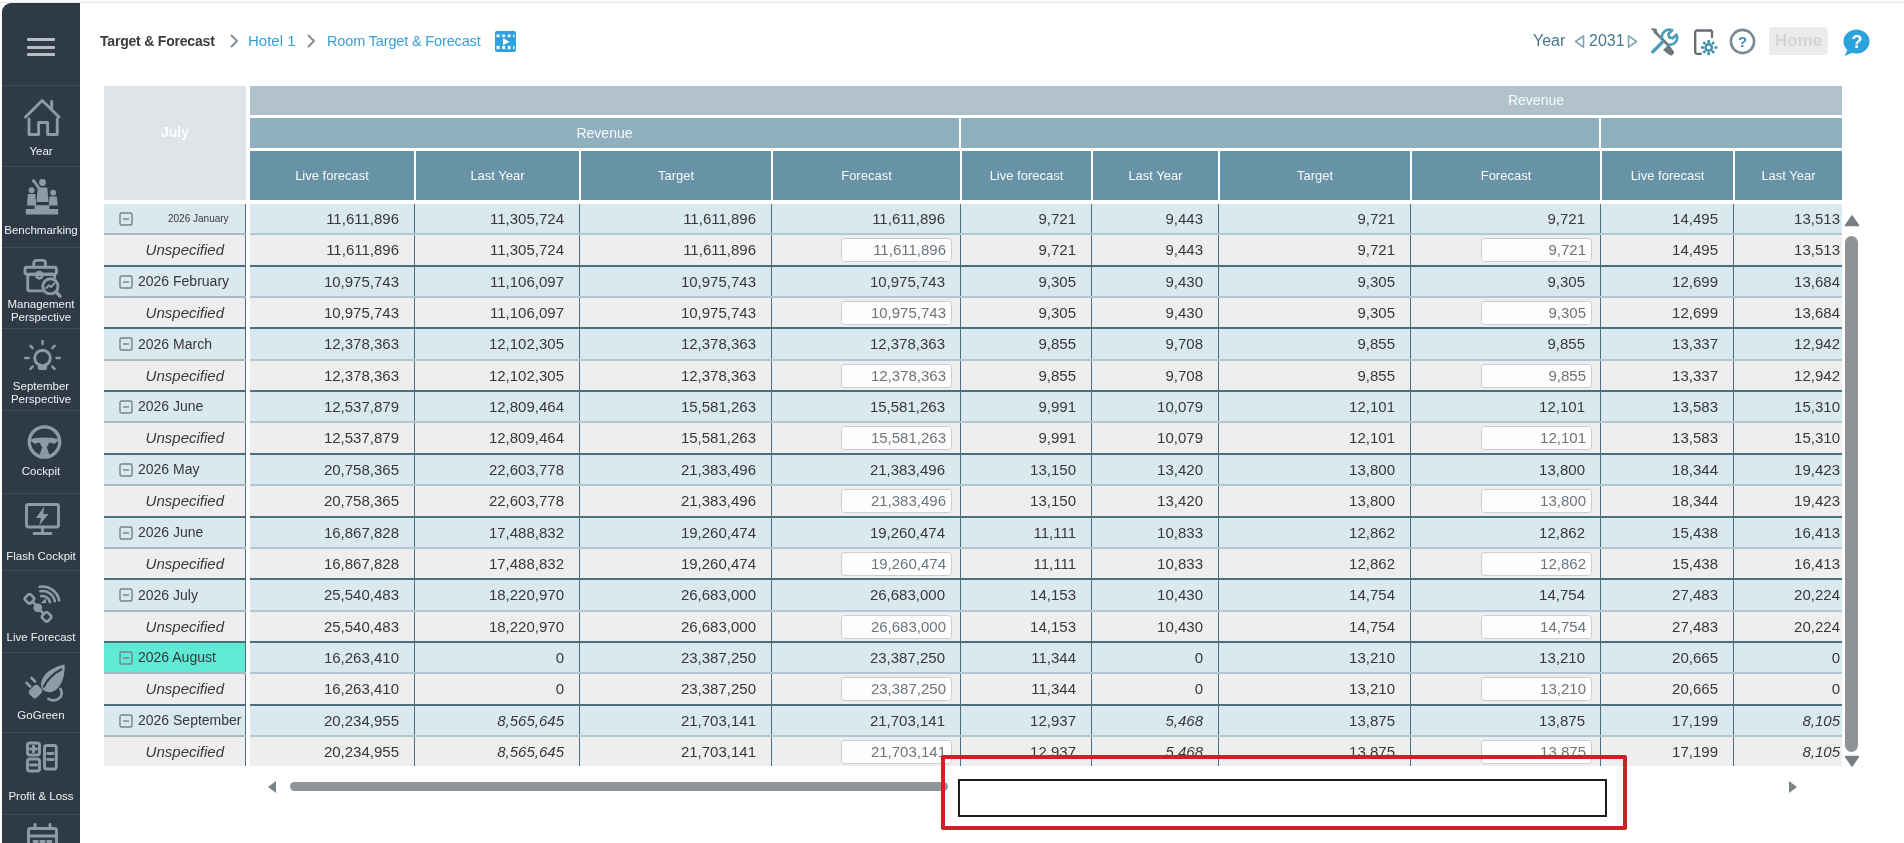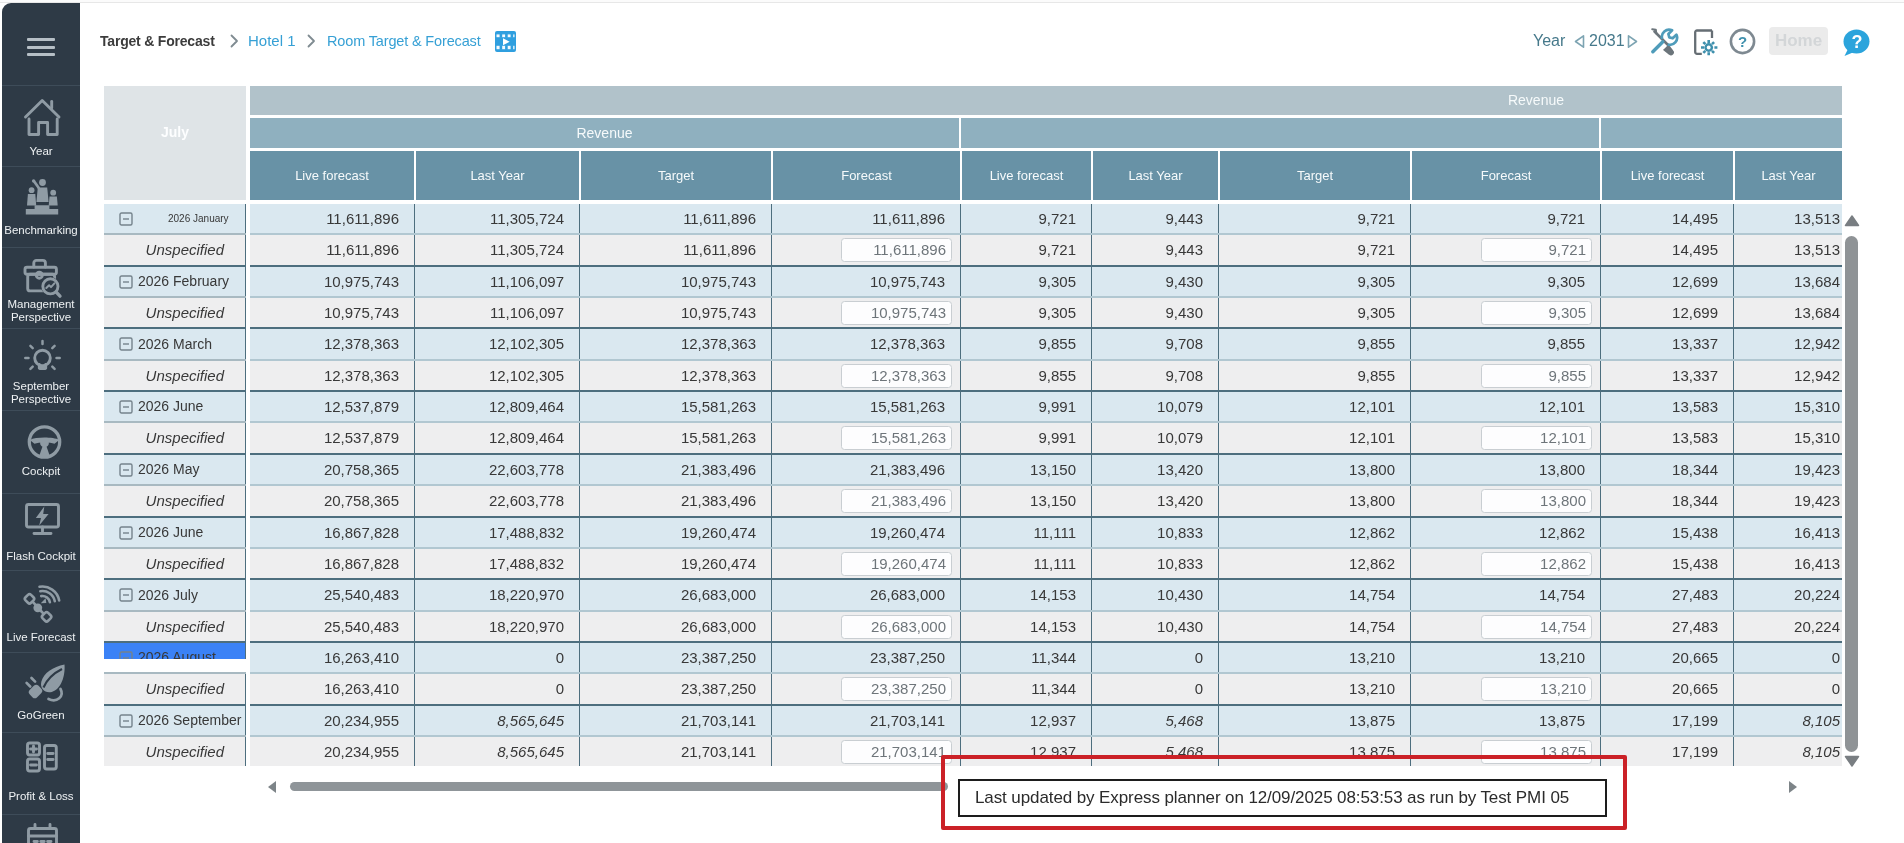--- a/index.html
+++ b/index.html
@@ -447,21 +447,21 @@
       </div>
 <div class="cell num" style="left:961px;top:526px;width:131px;height:29px;background:#eeeeef;line-height:29px;border-right:1.5px solid #4d6e7e;padding-right:15px;">14,153</div>
 <div class="cell num" style="left:1092px;top:526px;width:127px;height:29px;background:#eeeeef;line-height:29px;border-right:1.5px solid #4d6e7e;padding-right:15px;">10,430</div>
 <div class="cell num" style="left:1219px;top:526px;width:192px;height:29px;background:#eeeeef;line-height:29px;border-right:1.5px solid #4d6e7e;padding-right:15px;">14,754</div>
 <div class="cell" style="left:1411px;top:526px;width:190px;height:29px;background:#eeeeef;line-height:29px;border-right:1.5px solid #4d6e7e;">
         <div style="position:absolute;right:8px;top:2.5px;width:111px;height:24px;background:#fdfdfe;border:1px solid #c9ced2;border-radius:3.5px;line-height:22px;text-align:right;padding-right:5px;color:#6e757a;font-size:15px;box-sizing:border-box;">14,754</div>
       </div>
 <div class="cell num" style="left:1601px;top:526px;width:133px;height:29px;background:#eeeeef;line-height:29px;border-right:1.5px solid #4d6e7e;padding-right:15px;">27,483</div>
 <div class="cell num" style="left:1734px;top:526px;width:108px;height:29px;background:#eeeeef;line-height:29px;padding-right:2px;">20,224</div>
 <div class="abs" style="left:250px;top:555px;width:1592px;height:2px;background:#4d6e7e;"></div>
-<div class="cell" style="left:104px;top:557px;width:142px;height:16px;background:#3b82f6;border-right:1.5px solid #4d6e7e;text-decoration:underline;">
+<div class="cell" style="left:104px;top:557px;width:142px;height:29px;background:#5eead4;border-right:1.5px solid #4d6e7e;text-decoration:underline;">
         <svg style="position:absolute;left:15px;top:7.5px;" width="14" height="14" viewBox="0 0 14 14">
           <rect x="1" y="1" width="12" height="12" rx="1.5" fill="none" stroke="#75838c" stroke-width="1.4"></rect>
           <path d="M4 7 h6" stroke="#75838c" stroke-width="1.4"></path>
         </svg>
         <div style="position:absolute;left:34px;top:0;height:29px;line-height:29px;font-size:14px;">2026 August</div>
       </div>
 <div class="abs" style="left:104px;top:586px;width:142px;height:2px;background:#a8b9c1;"></div>
 <div class="cell num" style="left:250px;top:557px;width:165px;height:29px;background:#dae8f0;line-height:29px;border-right:1.5px solid #4d6e7e;padding-right:15px;">16,263,410</div>
 <div class="cell num" style="left:415px;top:557px;width:165px;height:29px;background:#dae8f0;line-height:29px;border-right:1.5px solid #4d6e7e;padding-right:15px;">0</div>
 <div class="cell num" style="left:580px;top:557px;width:192px;height:29px;background:#dae8f0;line-height:29px;border-right:1.5px solid #4d6e7e;padding-right:15px;">23,387,250</div>
@@ -536,13 +536,12 @@
     </svg>
 <svg class="abs" style="left:1844px;top:214px;" width="16" height="13" viewBox="0 0 16 13">
       <path d="M1.5 11.5 L8 2 L14.5 11.5 Z" fill="#797e82" stroke="#797e82" stroke-width="1.5" stroke-linejoin="round"></path>
     </svg>
 <div class="abs" style="left:1845px;top:236px;width:13px;height:516px;background:#8f9396;border-radius:6.5px;"></div>
 <svg class="abs" style="left:1844px;top:755px;" width="16" height="13" viewBox="0 0 16 13">
       <path d="M1.5 1.5 L8 11 L14.5 1.5 Z" fill="#797e82" stroke="#797e82" stroke-width="1.5" stroke-linejoin="round"></path>
     </svg>
 <div class="abs" style="left:941px;top:755px;width:686px;height:75px;border:4px solid #cb2127;border-radius:2px;background:transparent;"></div>
 <div class="abs" style="left:958px;top:779px;width:649px;height:38px;background:#fff;border:2px solid #1d1d1d;"></div>
-<div class="abs" style="left:958px;top:779px;width:649px;height:38px;line-height:37px;padding-left:17px;font-size:17px;letter-spacing:-0.1px;color:#2b2b2b;white-space:nowrap;">Last updated by Express planner on 12/09/2025 08:53:53 as run by Test PMI 05</div>
 </div>
 </body></html>

